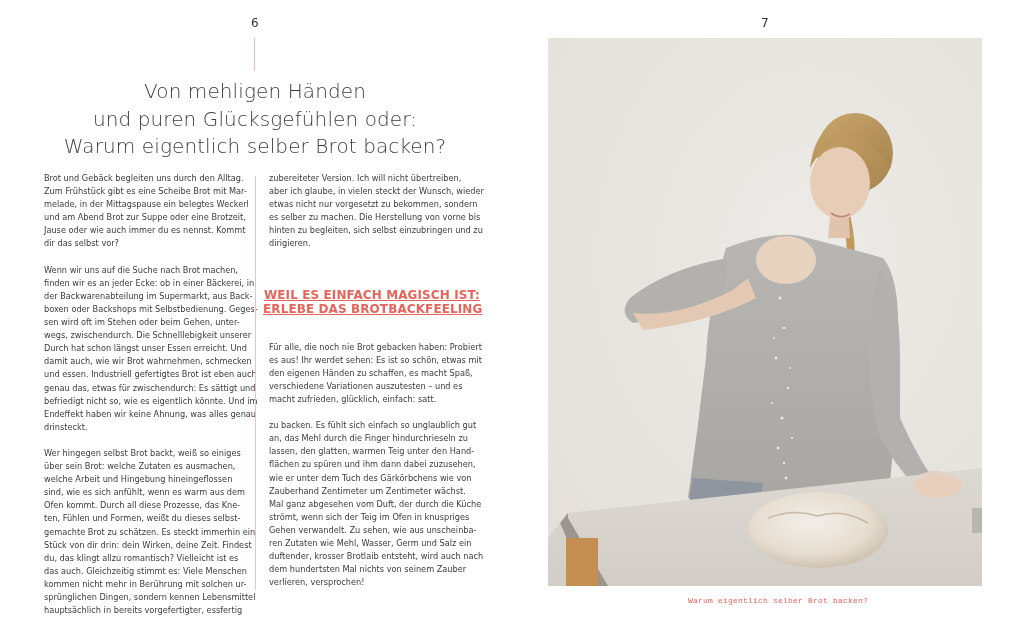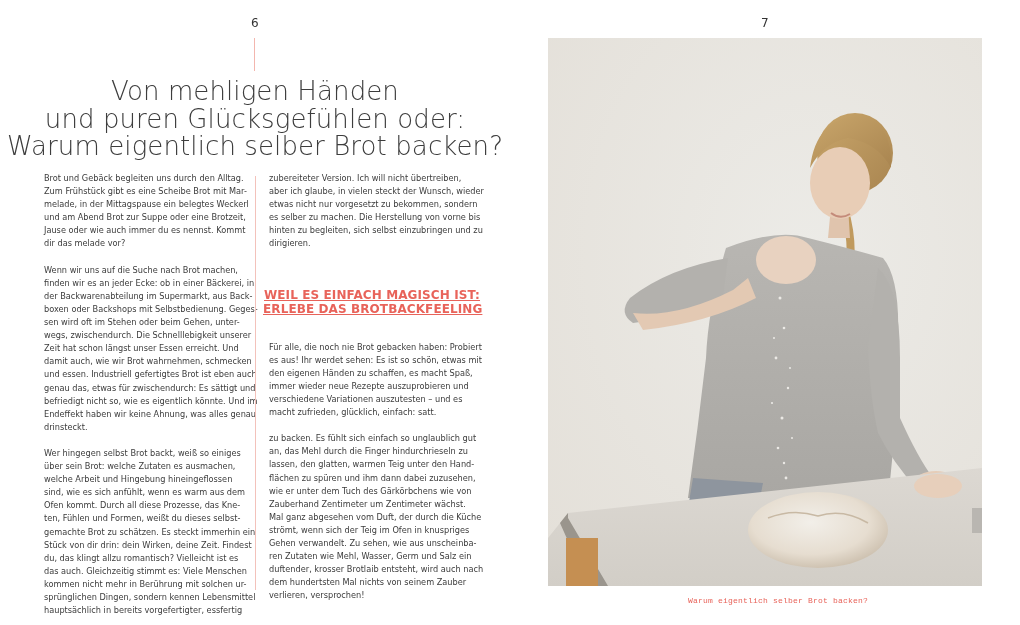--- a/index.html
+++ b/index.html
@@ -16,21 +16,21 @@
     }
     .pn-left { left: 251px; }
     .pn-right { left: 251px; }
 
     .top-rule {
       position: absolute; left: 254px; top: 38px; width: 1px; height: 33px; background: #f3b6ae;
     }
 
     .title {
       position: absolute; left: 0; top: 78px; width: 510px; text-align: center;
-      font-family: "DejaVu Sans", sans-serif; font-weight: 300; font-size: 26px; line-height: 27.5px; color: #3d3d3d;
+      font-family: "DejaVu Sans", sans-serif; font-weight: 300; font-size: 20px; line-height: 27.5px; color: #3d3d3d;
       letter-spacing: 0.1px;
     }
     .title div { white-space: nowrap; }
 
     .col {
       position: absolute; top: 172px; width: 218px;
       font-family: "DejaVu Sans", sans-serif; font-size: 8.2px; line-height: 13.1px; color: #3b3b3b;
     }
     .col p { margin: 0 0 13.1px 0; }
     .col .line { display: block; white-space: nowrap; padding-left: 6px; }
@@ -73,30 +73,30 @@
     <div>Warum eigentlich selber Brot backen?</div>
   </div>
 
   <div class="col col-1">
     <p>
       <span class="line">Brot und Gebäck begleiten uns durch den Alltag.</span>
       <span class="line">Zum Frühstück gibt es eine Scheibe Brot mit Mar-</span>
       <span class="line">melade, in der Mittagspause ein belegtes Weckerl</span>
       <span class="line">und am Abend Brot zur Suppe oder eine Brotzeit,</span>
       <span class="line">Jause oder wie auch immer du es nennst. Kommt</span>
-      <span class="line">dir das melade vor?</span>
+      <span class="line">dir das selbst vor?</span>
     </p>
     <p>
       <span class="line">Wenn wir uns auf die Suche nach Brot machen,</span>
       <span class="line">finden wir es an jeder Ecke: ob in einer Bäckerei, in</span>
       <span class="line">der Backwarenabteilung im Supermarkt, aus Back-</span>
       <span class="line">boxen oder Backshops mit Selbstbedienung. Geges-</span>
       <span class="line">sen wird oft im Stehen oder beim Gehen, unter-</span>
       <span class="line">wegs, zwischendurch. Die Schnelllebigkeit unserer</span>
-      <span class="line">Zeit hat schon längst unser Essen erreicht. Und</span>
+      <span class="line">Durch hat schon längst unser Essen erreicht. Und</span>
       <span class="line">damit auch, wie wir Brot wahrnehmen, schmecken</span>
       <span class="line">und essen. Industriell gefertigtes Brot ist eben auch</span>
       <span class="line">genau das, etwas für zwischendurch: Es sättigt und</span>
       <span class="line">befriedigt nicht so, wie es eigentlich könnte. Und im</span>
       <span class="line">Endeffekt haben wir keine Ahnung, was alles genau</span>
       <span class="line">drinsteckt.</span>
     </p>
     <p>
       <span class="line">Wer hingegen selbst Brot backt, weiß so einiges</span>
       <span class="line">über sein Brot: welche Zutaten es ausmachen,</span>
@@ -126,21 +126,20 @@
       <span class="line">dirigieren.</span>
     </p>
     <div class="subhead">
       <div>WEIL ES EINFACH MAGISCH IST:</div>
       <div>ERLEBE DAS BROTBACKFEELING</div>
     </div>
     <p>
       <span class="line">Für alle, die noch nie Brot gebacken haben: Probiert</span>
       <span class="line">es aus! Ihr werdet sehen: Es ist so schön, etwas mit</span>
       <span class="line">den eigenen Händen zu schaffen, es macht Spaß,</span>
-      <span class="line">immer wieder neue Rezepte auszuprobieren und</span>
       <span class="line">verschiedene Variationen auszutesten – und es</span>
       <span class="line">macht zufrieden, glücklich, einfach: satt.</span>
     </p>
     <p>
       <span class="line">zu backen. Es fühlt sich einfach so unglaublich gut</span>
       <span class="line">an, das Mehl durch die Finger hindurchrieseln zu</span>
       <span class="line">lassen, den glatten, warmen Teig unter den Hand-</span>
       <span class="line">flächen zu spüren und ihm dann dabei zuzusehen,</span>
       <span class="line">wie er unter dem Tuch des Gärkörbchens wie von</span>
       <span class="line">Zauberhand Zentimeter um Zentimeter wächst.</span>

